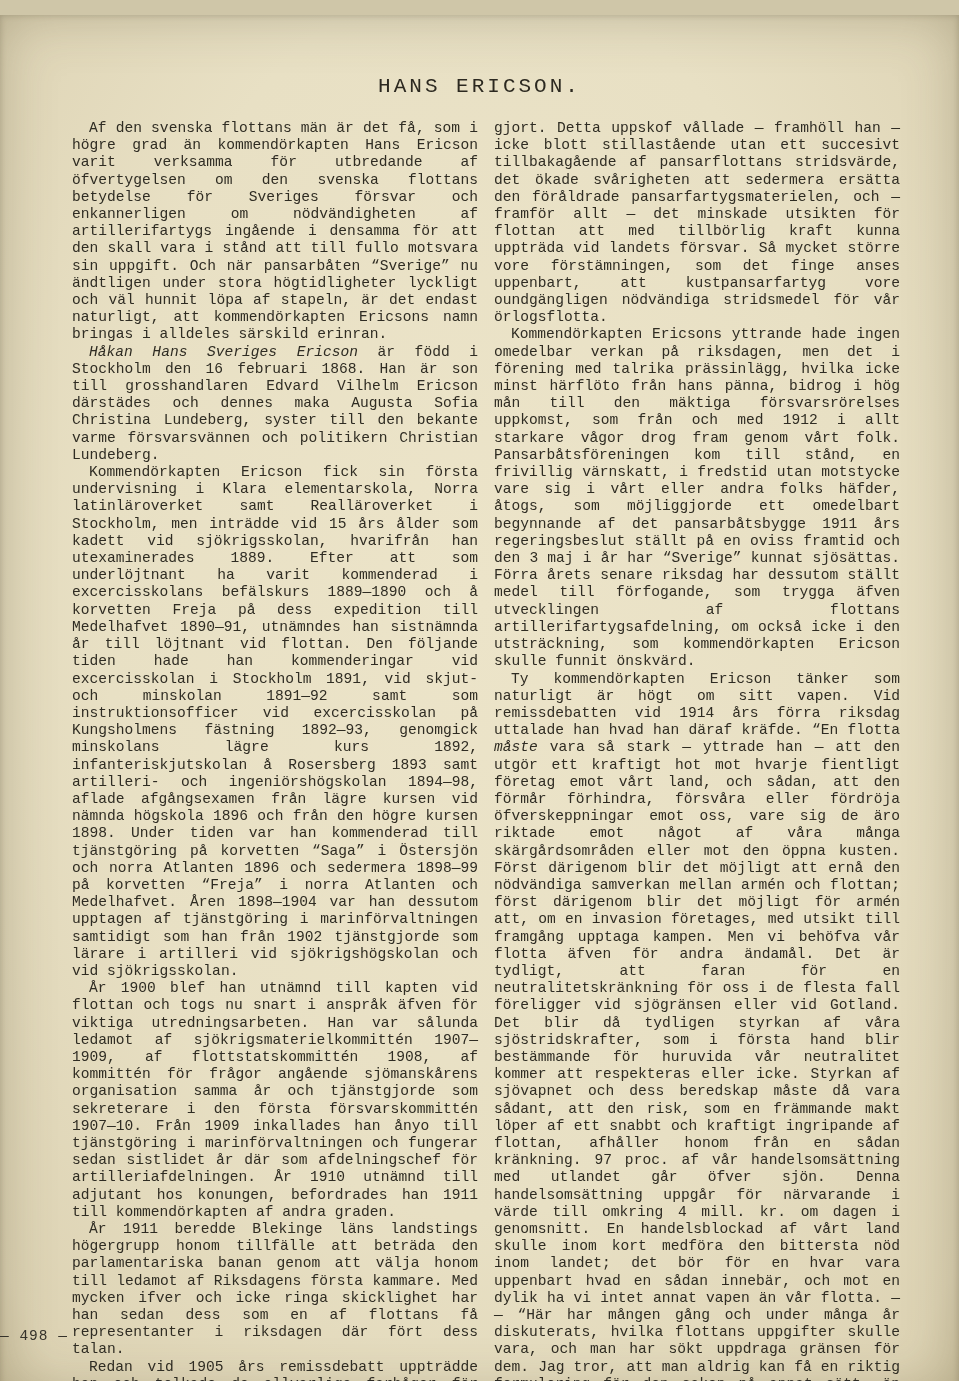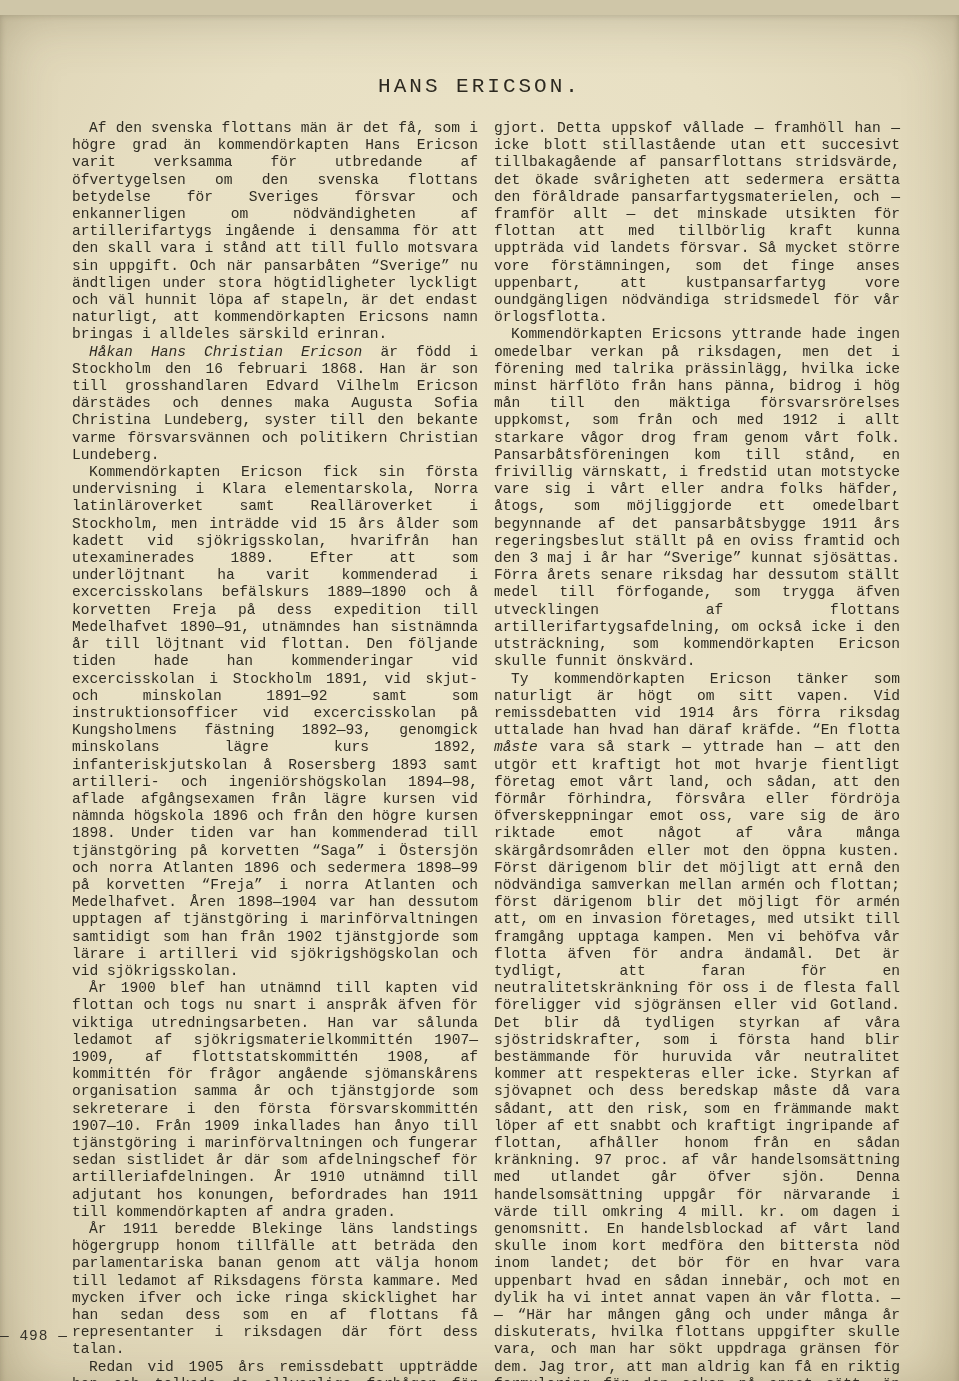--- a/index.html
+++ b/index.html
@@ -72,21 +72,21 @@
 <body>
 
 <div class="page">
   <div class="header">
     <div class="title">HANS ERICSON.</div>
   </div>
 
   <div class="columns">
     <div class="col">
         <p>Af den svenska flottans män är det få, som i högre grad än kommendörkapten Hans Ericson varit verksamma för utbredande af öfvertygelsen om den svenska flottans betydelse för Sveriges försvar och enkannerligen om nödvändigheten af artillerifartygs ingående i densamma för att den skall vara i stånd att till fullo motsvara sin uppgift. Och när pansarbåten “Sverige” nu ändtligen under stora högtidligheter lyckligt och väl hunnit löpa af stapeln, är det endast naturligt, att kommendörkapten Ericsons namn bringas i alldeles särskild erinran.</p>
-        <p><i>Håkan Hans Christian Ericson</i> är född i Stockholm den 16 februari 1868. Han är son till grosshandlaren Edvard Vilhelm Ericson därstädes och dennes maka Augusta Sofia Christina Lundeberg, syster till den bekante varme försvarsvännen och politikern Christian Lundeberg.</p>
+        <p><i>Håkan Hans Sveriges Ericson</i> är född i Stockholm den 16 februari 1868. Han är son till grosshandlaren Edvard Vilhelm Ericson därstädes och dennes maka Augusta Sofia Christina Lundeberg, syster till den bekante varme försvarsvännen och politikern Christian Lundeberg.</p>
         <p>Kommendörkapten Ericson fick sin första undervisning i Klara elementarskola, Norra latinläroverket samt Realläroverket i Stockholm, men inträdde vid 15 års ålder som kadett vid sjökrigsskolan, hvarifrån han utexaminerades 1889. Efter att som underlöjtnant ha varit kommenderad i excercisskolans befälskurs 1889—1890 och å korvetten Freja på dess expedition till Medelhafvet 1890—91, utnämndes han sistnämnda år till löjtnant vid flottan. Den följande tiden hade han kommenderingar vid excercisskolan i Stockholm 1891, vid skjut- och minskolan 1891—92 samt som instruktionsofficer vid excercisskolan på Kungsholmens fästning 1892—93, genomgick minskolans lägre kurs 1892, infanteriskjutskolan å Rosersberg 1893 samt artilleri- och ingeniörshögskolan 1894—98, aflade afgångsexamen från lägre kursen vid nämnda högskola 1896 och från den högre kursen 1898. Under tiden var han kommenderad till tjänstgöring på korvetten “Saga” i Östersjön och norra Atlanten 1896 och sedermera 1898—99 på korvetten “Freja” i norra Atlanten och Medelhafvet. Åren 1898—1904 var han dessutom upptagen af tjänstgöring i marinförvaltningen samtidigt som han från 1902 tjänstgjorde som lärare i artilleri vid sjökrigshögskolan och vid sjökrigsskolan.</p>
         <p>År 1900 blef han utnämnd till kapten vid flottan och togs nu snart i anspråk äfven för viktiga utredningsarbeten. Han var sålunda ledamot af sjökrigsmaterielkommittén 1907—1909, af flottstatskommittén 1908, af kommittén för frågor angående sjömanskårens organisation samma år och tjänstgjorde som sekreterare i den första försvarskommittén 1907—10. Från 1909 inkallades han ånyo till tjänstgöring i marinförvaltningen och fungerar sedan sistlidet år där som afdelningschef för artilleriafdelningen. År 1910 utnämnd till adjutant hos konungen, befordrades han 1911 till kommendörkapten af andra graden.</p>
         <p>År 1911 beredde Blekinge läns landstings högergrupp honom tillfälle att beträda den parlamentariska banan genom att välja honom till ledamot af Riksdagens första kammare. Med mycken ifver och icke ringa skicklighet har han sedan dess som en af flottans få representanter i riksdagen där fört dess talan.</p>
         <p>Redan vid 1905 års remissdebatt uppträdde han och tolkade de allvarliga farhågor för flottans framtid, hvarmed sjöförsvarets män mottagit underrättelsen om det beslut af den dåvarande regeringen, hvarigenom ett uppskof med det af föregående års riksdag beslutade pansarbåtsbyggandet blifvit</p>
       </div>
     <div class="col">
         <p class="noindent">gjort. Detta uppskof vållade — framhöll han — icke blott stillastående utan ett succesivt tillbakagående af pansarflottans stridsvärde, det ökade svårigheten att sedermera ersätta den föråldrade pansarfartygsmaterielen, och — framför allt — det minskade utsikten för flottan att med tillbörlig kraft kunna uppträda vid landets försvar. Så mycket större vore förstämningen, som det finge anses uppenbart, att kustpansarfartyg vore oundgängligen nödvändiga stridsmedel för vår örlogsflotta.</p>
         <p>Kommendörkapten Ericsons yttrande hade ingen omedelbar verkan på riksdagen, men det i förening med talrika prässinlägg, hvilka icke minst härflöto från hans pänna, bidrog i hög mån till den mäktiga försvarsrörelses uppkomst, som från och med 1912 i allt starkare vågor drog fram genom vårt folk. Pansarbåtsföreningen kom till stånd, en frivillig värnskatt, i fredstid utan motstycke vare sig i vårt eller andra folks häfder, åtogs, som möjliggjorde ett omedelbart begynnande af det pansarbåtsbygge 1911 års regeringsbeslut ställt på en oviss framtid och den 3 maj i år har “Sverige” kunnat sjösättas. Förra årets senare riksdag har dessutom ställt medel till förfogande, som trygga äfven utvecklingen af flottans artillerifartygsafdelning, om också icke i den utsträckning, som kommendörkapten Ericson skulle funnit önskvärd.</p>
         <p>Ty kommendörkapten Ericson tänker som naturligt är högt om sitt vapen. Vid remissdebatten vid 1914 års förra riksdag uttalade han hvad han däraf kräfde. “En flotta <i>måste</i> vara så stark — yttrade han — att den utgör ett kraftigt hot mot hvarje fientligt företag emot vårt land, och sådan, att den förmår förhindra, försvåra eller fördröja öfverskeppningar emot oss, vare sig de äro riktade emot något af våra många skärgårdsområden eller mot den öppna kusten. Först därigenom blir det möjligt att ernå den nödvändiga samverkan mellan armén och flottan; först därigenom blir det möjligt för armén att, om en invasion företages, med utsikt till framgång upptaga kampen. Men vi behöfva vår flotta äfven för andra ändamål. Det är tydligt, att faran för en neutralitetskränkning för oss i de flesta fall föreligger vid sjögränsen eller vid Gotland. Det blir då tydligen styrkan af våra sjöstridskrafter, som i första hand blir bestämmande för huruvida vår neutralitet kommer att respekteras eller icke. Styrkan af sjövapnet och dess beredskap måste då vara sådant, att den risk, som en främmande makt löper af ett snabbt och kraftigt ingripande af flottan, afhåller honom från en sådan kränkning. 97 proc. af vår handelsomsättning med utlandet går öfver sjön. Denna handelsomsättning uppgår för närvarande i värde till omkring 4 mill. kr. om dagen i genomsnitt. En handelsblockad af vårt land skulle inom kort medföra den bittersta nöd inom landet; det bör för en hvar vara uppenbart hvad en sådan innebär, och mot en dylik ha vi intet annat vapen än vår flotta. — — “Här har mången gång och under många år diskuterats, hvilka flottans uppgifter skulle vara, och man har sökt uppdraga gränsen för dem. Jag tror, att man aldrig kan få en riktig formulering för den saken på annat sätt, än att man säger, att flottan <i>skall försvara landet till sjöss;</i> och därför behöfves en sjöduglig flotta.”</p>
         <p>Sådant är kommendörkapten Ericsons program för vår flottas stora och höga uppgifter.</p>

